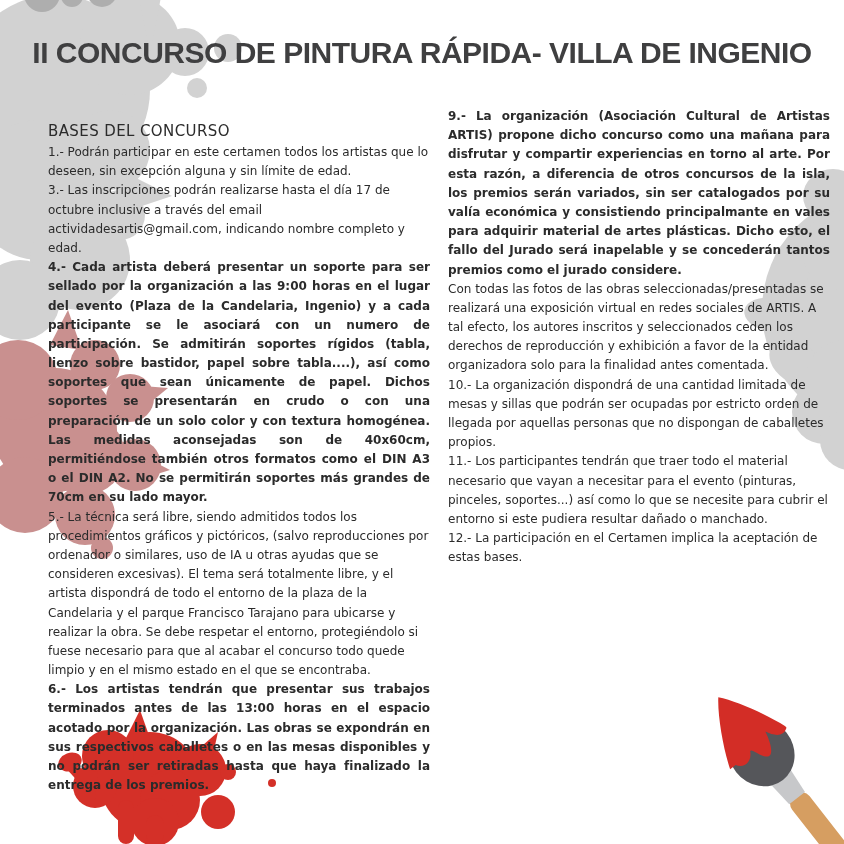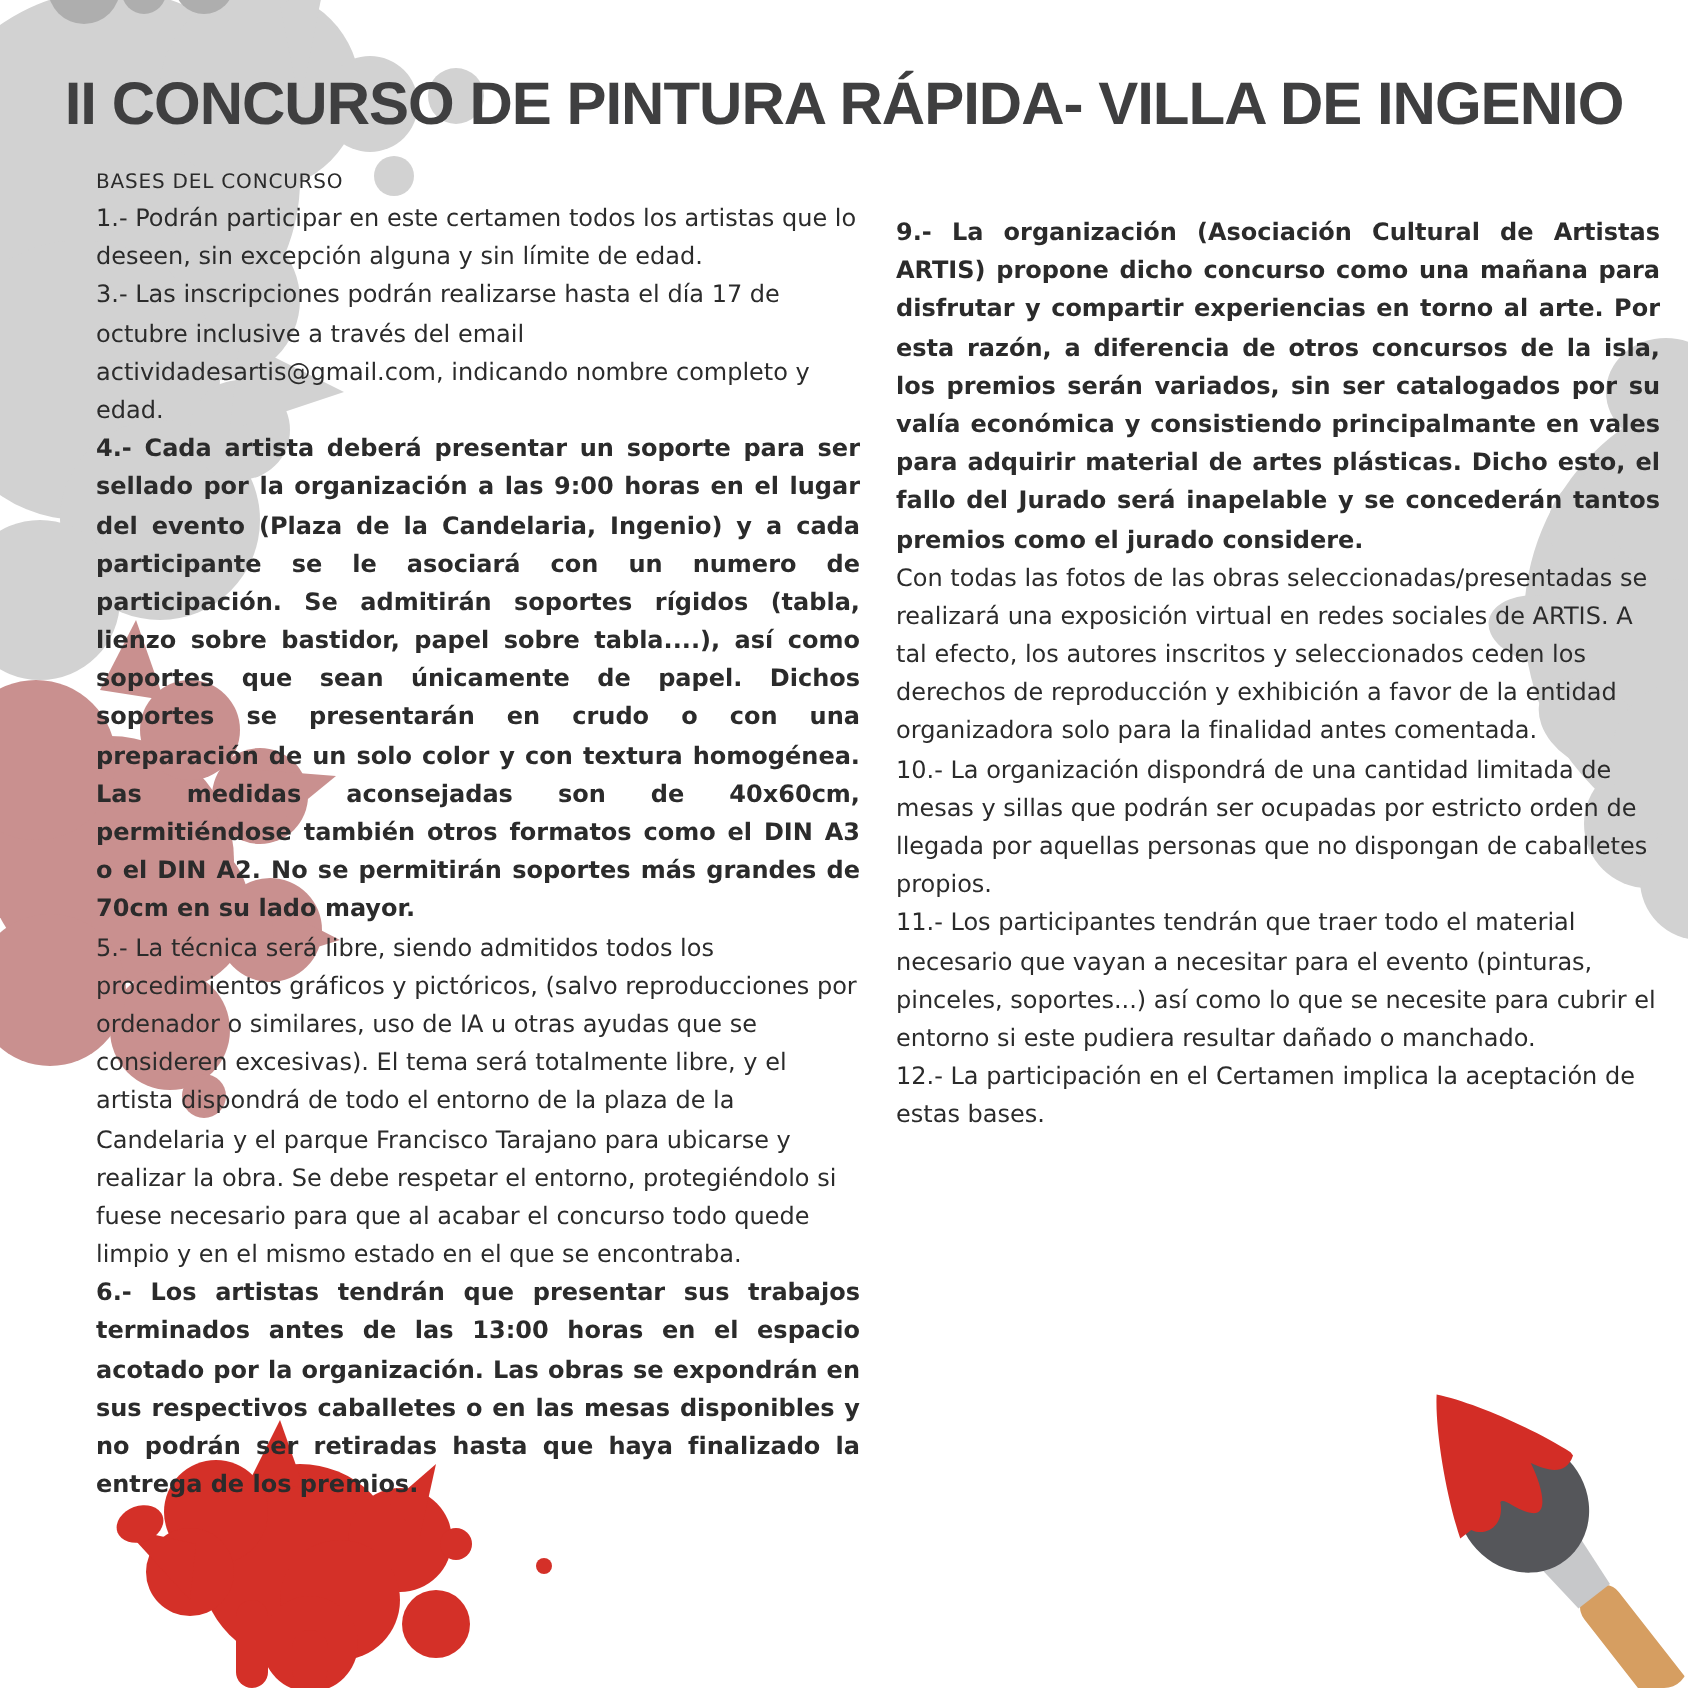--- a/index.html
+++ b/index.html
@@ -17,21 +17,20 @@
   }
   *{margin:0;padding:0;box-sizing:border-box;}
   html,body{background:#fff;}
   .page{
     position:relative;
     width:844px;height:844px;
     background:var(--background);
     overflow:hidden;
     font-family:"DejaVu Sans",sans-serif;
     color:var(--body-text);
-    border-radius:12px;
   }
   .deco{position:absolute;pointer-events:none;}
   .g-light{fill:var(--splat-gray);}
   .g-dark{fill:var(--splat-gray-dark);}
   .g-rose{fill:var(--splat-rose);}
   .g-red{fill:var(--splat-red);}
   .brush-paint{fill:var(--brush-paint-red);}
   .brush-head{fill:var(--brush-head-gray);}
   .brush-ferrule{fill:var(--brush-ferrule-silver);}
   .brush-handle{fill:var(--brush-handle-tan);}
@@ -50,24 +49,25 @@
   .cols{
     display:flex;
     gap:18px;
     padding:0 14px 0 48px;
   }
   .col{width:384px;}
   .col.right{padding-top:21px;}
   h2{
     font-family:"DejaVu Sans",sans-serif;
     font-weight:400;
-    font-size:10px;
+    font-size:15px;
     letter-spacing:0.4px;
     color:var(--body-text);
     margin-bottom:3px;
+    margin-top:36px;
   }
   p.rule{
     font-size:12px;
     line-height:1.6;
     text-align:left;
     color:var(--body-text);
   }
   p.rule.just{text-align:justify;font-weight:bold;}
   p.contact{
     font-size:12px;

